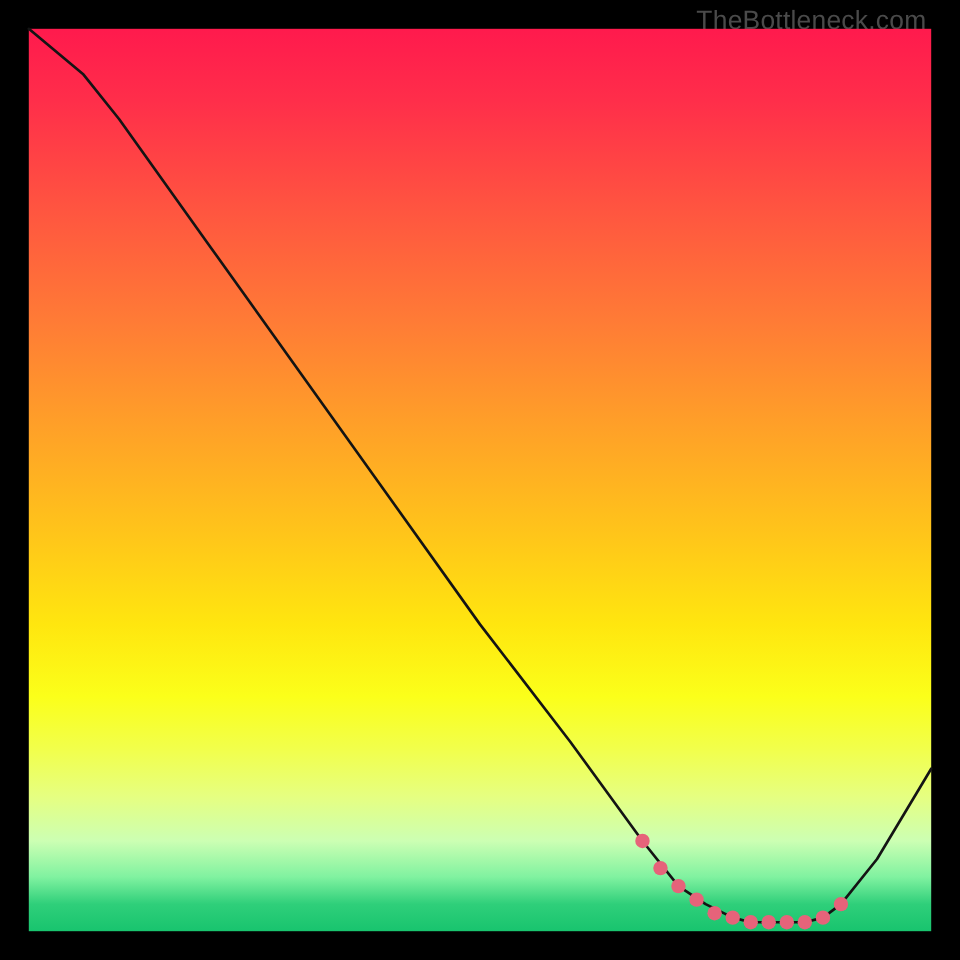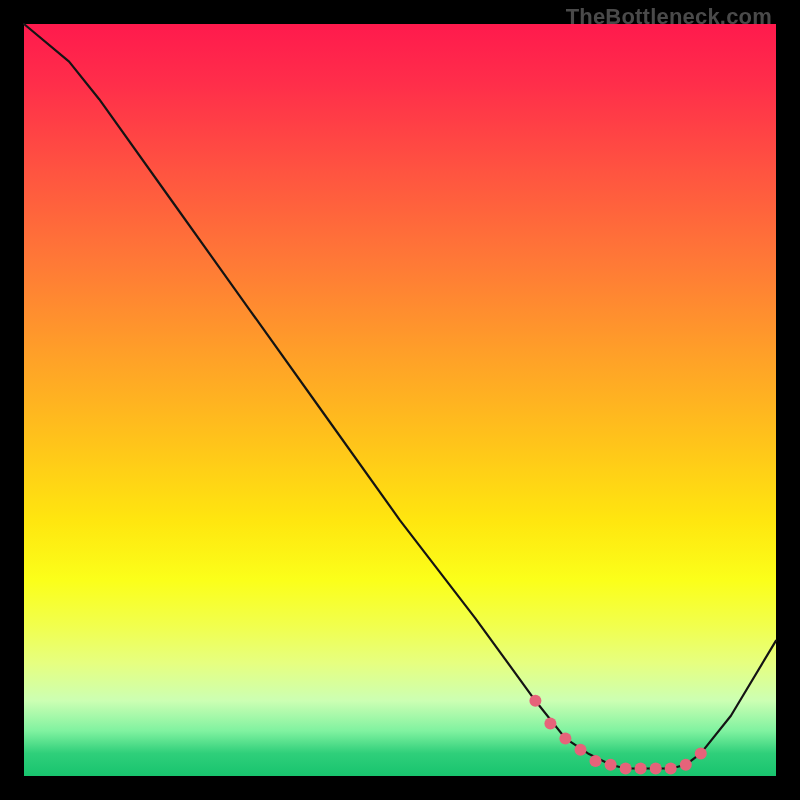--- a/index.html
+++ b/index.html
@@ -40,21 +40,21 @@
       #2fcf7a 97%,
       #18c46e 100%
     );
   }
   .watermark {
     position: absolute;
     top: 4px;
     right: 28px;
     color: #4a4a4a;
     font-size: 22px;
-    font-weight: 700;
+    font-weight: 400;
     letter-spacing: 0.2px;
     user-select: none;
   }
   svg.curve {
     position: absolute;
     left: 0; top: 0;
     width: 100%;
     height: 100%;
     overflow: visible;
   }

